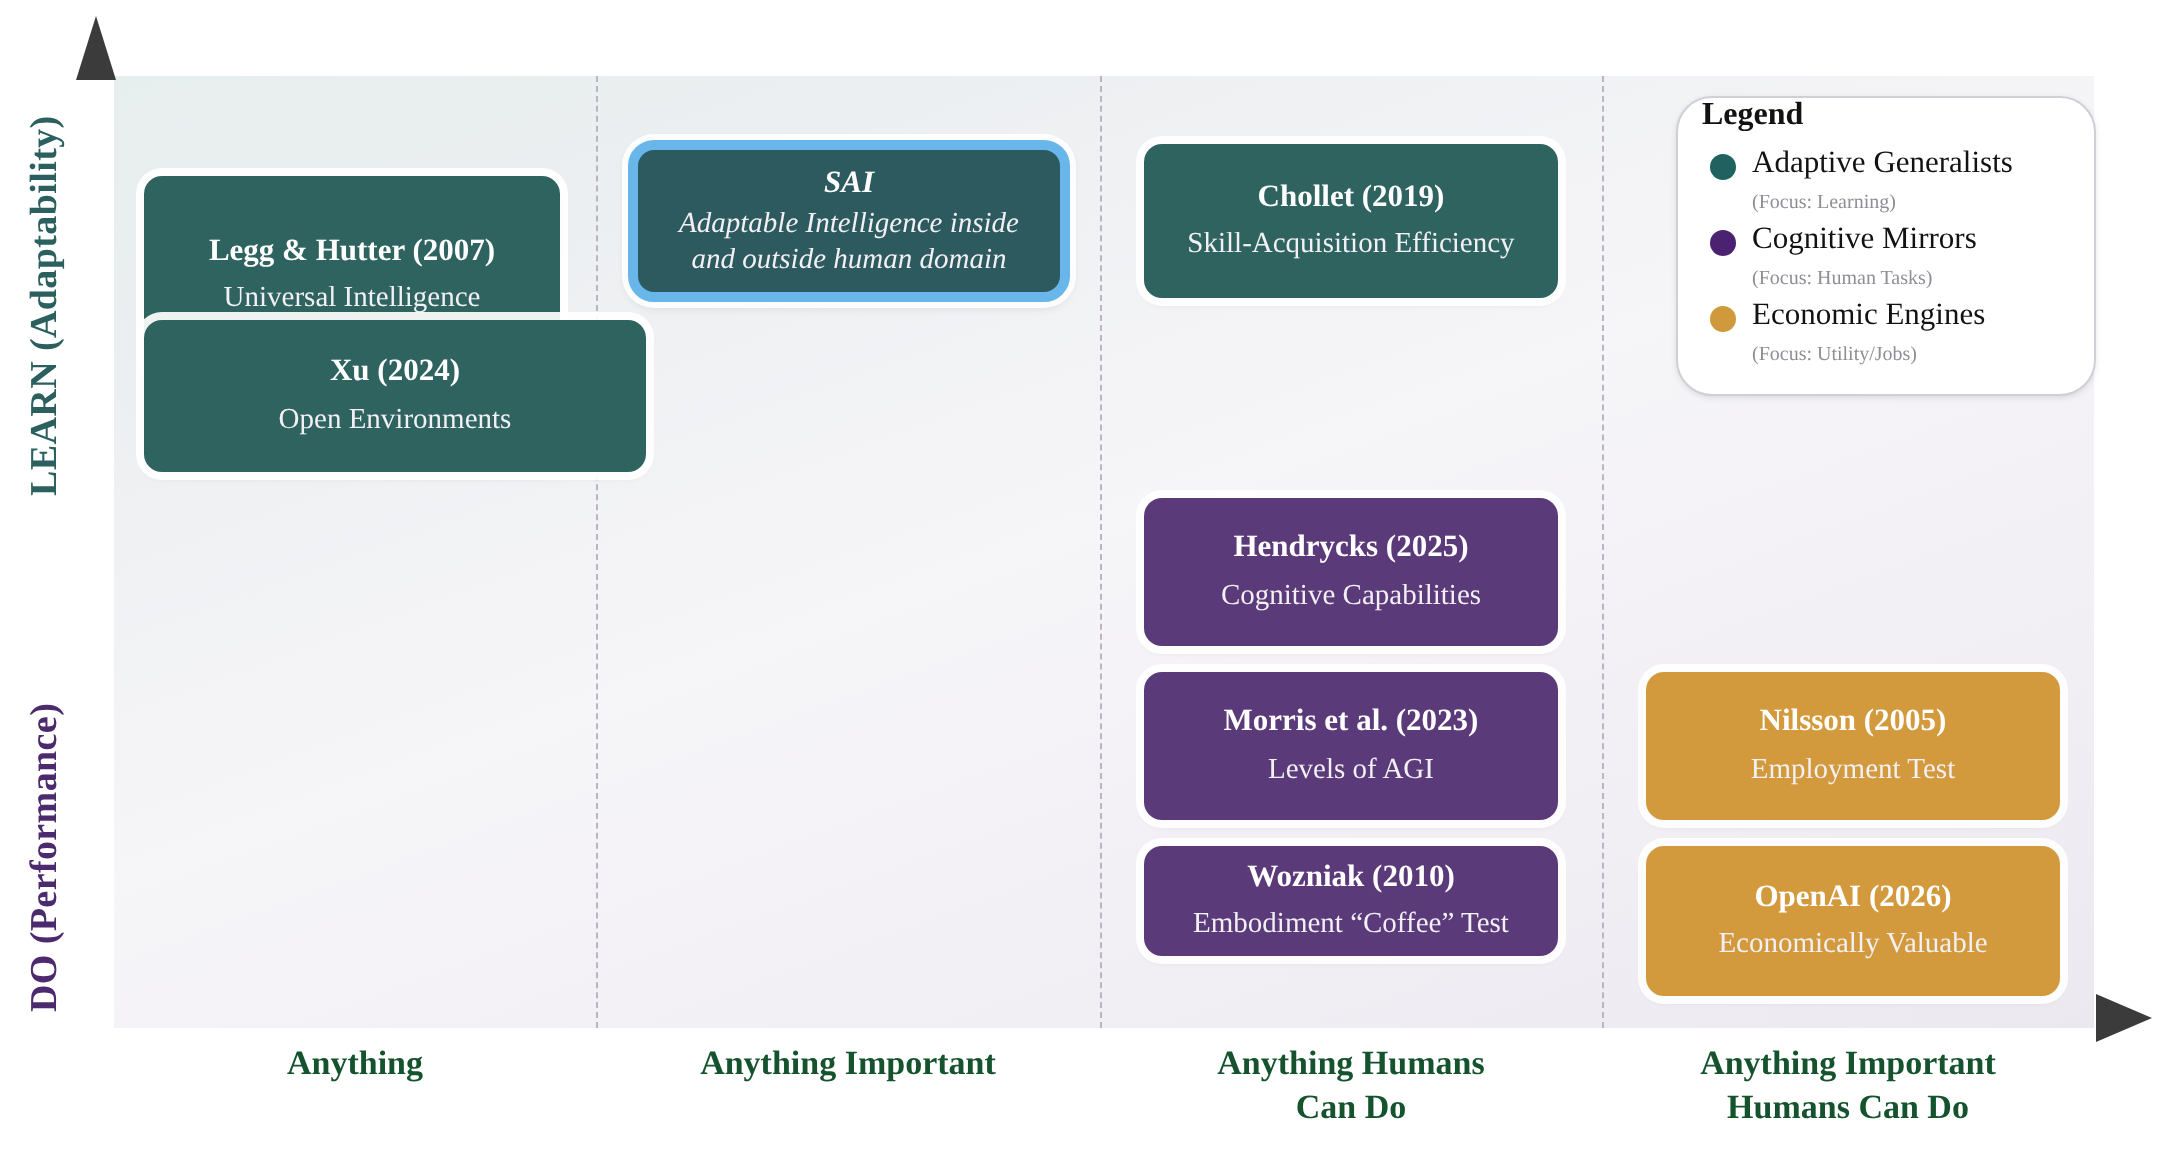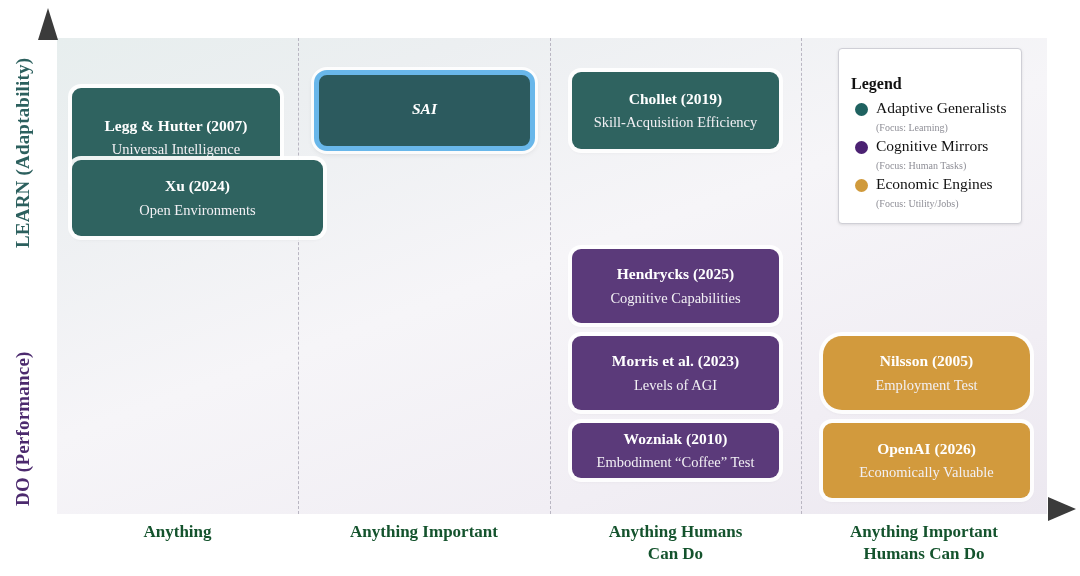--- a/index.html
+++ b/index.html
@@ -135,33 +135,33 @@
   .box--highlight .box-title { margin-bottom: 3px; }
 
   
   #box-legg      { left: 72px;  top: 88px;  width: 208px; height: 99px; }
   #box-xu        { left: 72px;  top: 160px; width: 251px; height: 76px; }
   #box-sai       { left: 314px; top: 70px;  width: 221px; height: 81px; }
   #box-chollet   { left: 572px; top: 72px;  width: 207px; height: 77px; }
   #box-hendrycks { left: 572px; top: 249px; width: 207px; height: 74px; }
   #box-morris    { left: 572px; top: 336px; width: 207px; height: 74px; }
   #box-wozniak   { left: 572px; top: 423px; width: 207px; height: 55px; }
-  #box-nilsson   { left: 823px; top: 336px; width: 207px; height: 74px; border-radius: 19px; }
+  #box-nilsson   { left: 823px; top: 336px; width: 207px; height: 74px; }
   #box-openai    { left: 823px; top: 423px; width: 207px; height: 75px; }
 
   
   #legend {
     position: absolute;
     left: 838px;
     top: 48px;
-    width: 184px;
+    width: 210px;
     background: #ffffff;
     border: 1px solid #cfcfd6;
-    border-radius: 4px;
-    padding: 26px 12px 10px 12px;
+    border-radius: 18px;
+    padding: 0 12px 10px 12px;
     box-sizing: border-box;
     box-shadow: 0 1px 3px rgba(0,0,0,0.10);
   }
   #legend-title {
     font-weight: bold;
     font-size: 16px;
     color: #121212;
     margin-bottom: 6px;
   }
   .legend-row {
@@ -225,20 +225,21 @@
   <div class="box-sub">Universal Intelligence</div>
 </div>
 
 <div class="box box--teal" id="box-xu">
   <div class="box-title">Xu (2024)</div>
   <div class="box-sub">Open Environments</div>
 </div>
 
 <div class="box box--highlight" id="box-sai">
   <div class="box-title">SAI</div>
+  <div class="box-sub">Adaptable Intelligence inside and outside human domain</div>
 </div>
 
 <div class="box box--teal" id="box-chollet">
   <div class="box-title">Chollet (2019)</div>
   <div class="box-sub">Skill-Acquisition Efficiency</div>
 </div>
 
 <div class="box box--purple" id="box-hendrycks">
   <div class="box-title">Hendrycks (2025)</div>
   <div class="box-sub">Cognitive Capabilities</div>

